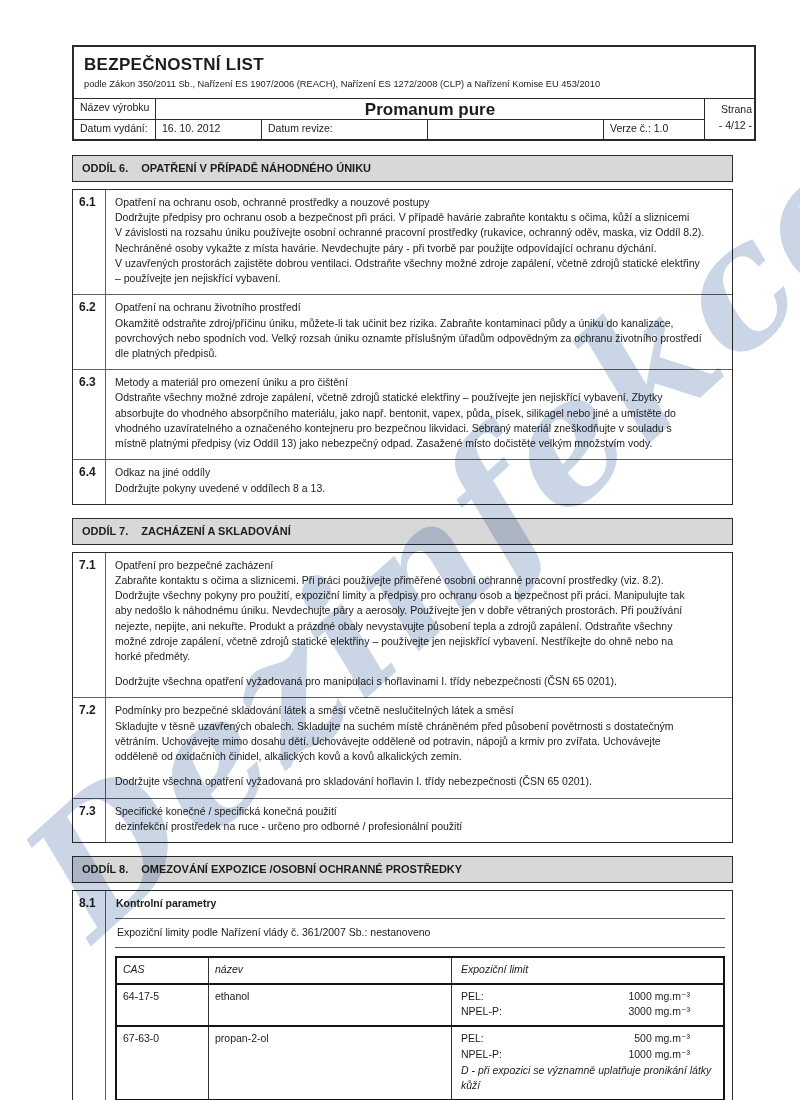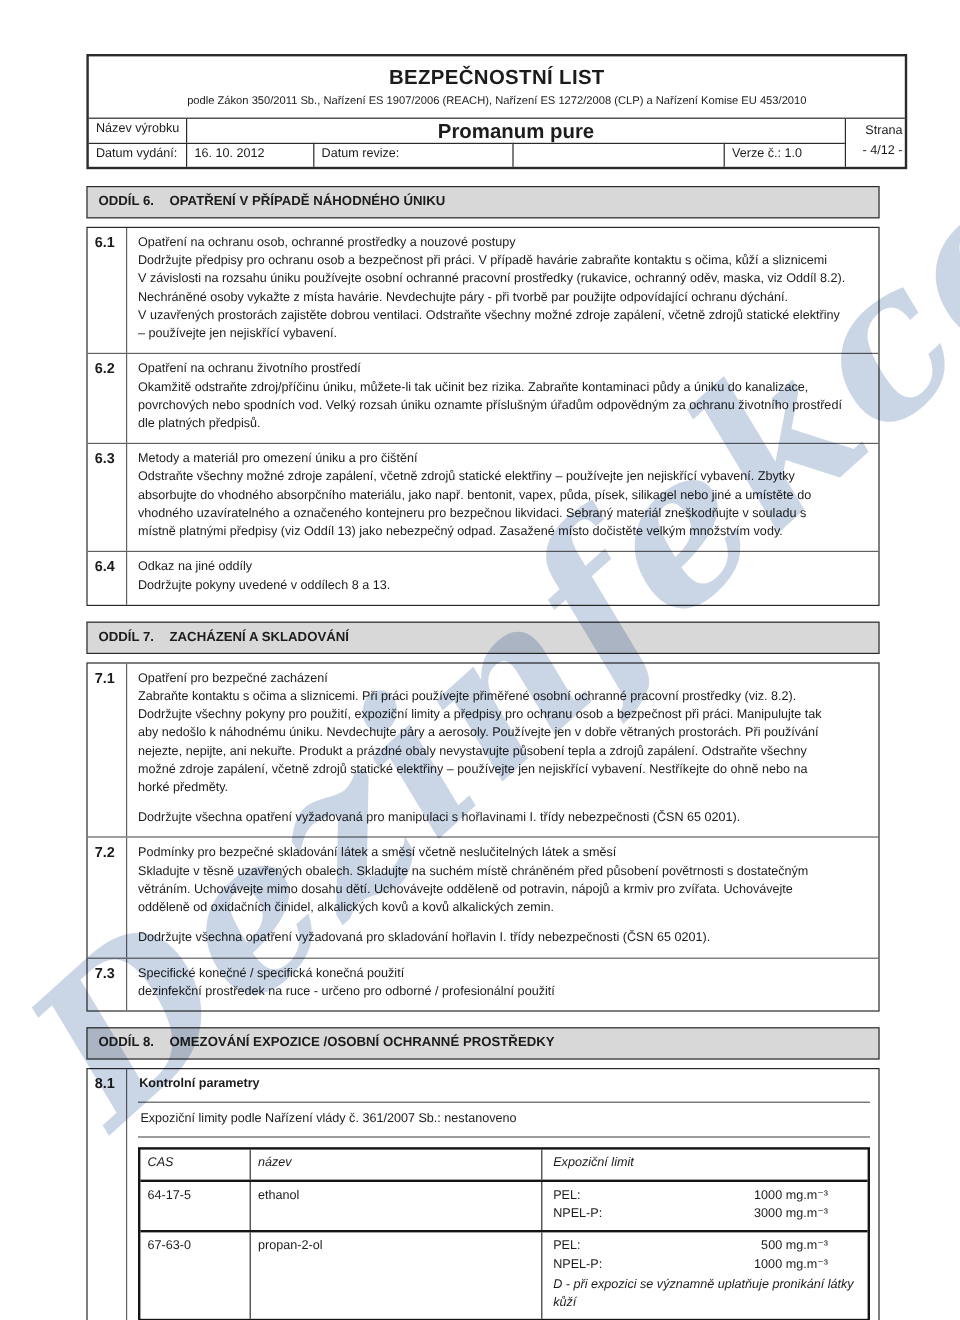--- a/index.html
+++ b/index.html
@@ -17,21 +17,21 @@
     text-align:center;white-space:nowrap;
     font-family:"DejaVu Serif",serif;font-style:italic;font-weight:700;
     font-size:168px;letter-spacing:4px;
     color:rgba(140,163,199,0.46);
     transform:rotate(-42deg);transform-origin:center;
     mix-blend-mode:multiply;
     z-index:6;pointer-events:none;
   }
   
   .hdr{margin:45px 0 0 72px;width:684px;border:2px solid #2b2b2b;background:#fff;position:relative;z-index:2}
-  .hdr-title-cell{border-bottom:1.5px solid #2b2b2b;text-align:center;padding:8px 10px 9px}
+  .hdr-title-cell{border-bottom:1.5px solid #2b2b2b;text-align:left;padding:8px 10px 9px}
   .hdr-title{font-size:17px;font-weight:bold;letter-spacing:.3px}
   .hdr-sub{font-size:9.3px;margin-top:4px}
   .hdr-grid{display:grid;grid-template-columns:81px 106px 166px 1fr 101px 50px;grid-template-rows:20px 20px;font-size:10.5px}
   .g{padding:2px 6px;border-left:1.2px solid #2b2b2b;overflow:hidden;white-space:nowrap}
   .g.nol{border-left:none}
   .g.r2{border-top:1.2px solid #2b2b2b}
   .g.product{grid-column:2 / span 4;text-align:center;font-weight:bold;font-size:17px;padding-top:1px}
   .g.strana{grid-column:6;grid-row:1 / span 2;text-align:right;padding:2px 2px;line-height:1.55}
   
   .band{margin:14px 0 0 72px;width:661px;border:1.4px solid #2b2b2b;background:#d8d8d8;

